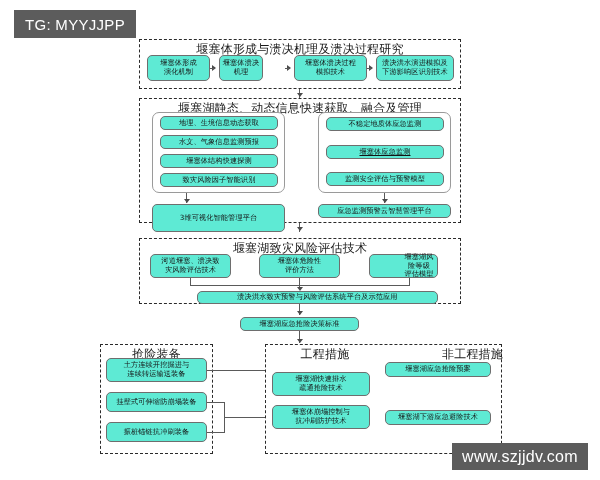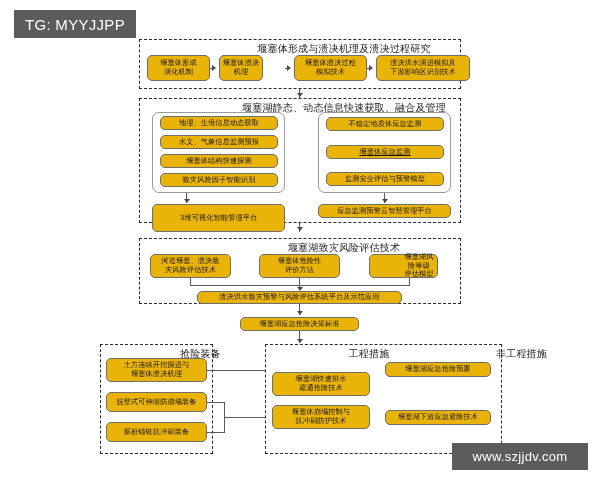--- a/index.html
+++ b/index.html
@@ -31,21 +31,21 @@
     top: 10px;
     width: 122px;
     height: 28px;
     font-size: 15px;
   }
   #wm-bottom {
     left: 452px;
     top: 443px;
     width: 136px;
     height: 27px;
-    font-size: 13px;
+    font-size: 16px;
   }
 
   
   #diagram {
     position: absolute;
     left: 0;
     top: 0;
     width: 600px;
     height: 480px;
   }
@@ -54,43 +54,42 @@
   .panel {
     position: absolute;
     border: 1.4px dashed #2a2a2a;
     background: #ffffff;
     box-sizing: border-box;
   }
   .panel-title {
     position: absolute;
     width: 100%;
     text-align: center;
-    font-size: 10px;
+    font-size: 12px;
     color: #1a1a1a;
     letter-spacing: 0.2px;
     top: 3px;
     line-height: 1.1;
-    margin-left: 44px;
   }
 
   
   .subgroup {
     position: absolute;
     border: 1px solid #9a9a9a;
     border-radius: 7px;
     background: #ffffff;
     box-sizing: border-box;
   }
 
   
   .node {
     position: absolute;
     border: 1px solid #6e6e6e;
     border-radius: 5px;
-    background: #eab308;
+    background: #5eead4;
     box-sizing: border-box;
     display: flex;
     align-items: center;
     justify-content: center;
     text-align: center;
     font-size: 7.2px;
     line-height: 1.22;
     color: #141414;
     padding: 1px 2px;
     letter-spacing: 0.1px;
@@ -136,21 +135,21 @@
 
   <div class="node" style="left:219px; top:55px; width:44px; height:26px; white-space:pre-line;">堰塞体溃决机理</div>
   <div class="arrow right" style="left:287px; top:65px;"></div>
   <div class="ln h" style="left:285px; top:67.5px; width:4px;"></div>
 
   <div class="node" style="left:294px; top:55px; width:73px; height:26px; white-space:pre-line;">堰塞体溃决过程
 模拟技术</div>
   <div class="arrow right" style="left:369px; top:65px;"></div>
   <div class="ln h" style="left:367px; top:67.5px; width:4px;"></div>
 
-  <div class="node" style="left:376px; top:55px; width:94px; height:26px; white-space:pre-line;">溃决洪水演进模拟及
+  <div class="node" style="left:376px; top:55px; width:78px; height:26px; white-space:pre-line;">溃决洪水演进模拟及
 下游影响区识别技术</div>
 
   <div class="ln v" style="left:299px; top:89px; height:9px;"></div>
   <div class="arrow down" style="left:296.5px; top:93px;"></div>
 
   <div class="panel" style="left:139px; top:98px; width:322px; height:125px;">
     <div class="panel-title">堰塞湖静态、动态信息快速获取、融合及管理</div>
   </div>
 
   <div class="subgroup" style="left:152px; top:112px; width:133px; height:81px;"></div>
@@ -190,36 +189,36 @@
   <div class="node" style="left:369px; top:254px; width:69px; height:24px; white-space:pre-line;padding-left:33px;">堰塞湖风险等级
 评估模型</div>
 
   <div class="ln v" style="left:190px; top:278px; height:8px;"></div>
   <div class="ln v" style="left:299px; top:278px; height:8px;"></div>
   <div class="ln v" style="left:409px; top:278px; height:8px;"></div>
   <div class="ln h" style="left:190px; top:285px; width:220px;"></div>
   <div class="ln v" style="left:299px; top:285px; height:4px;"></div>
   <div class="arrow down" style="left:296.5px; top:287px;"></div>
 
-  <div class="node" style="left:197px; top:291px; width:205px; height:13px;">溃决洪水致灾预警与风险评估系统平台及示范应用</div>
+  <div class="node" style="left:197px; top:291px; width:241px; height:13px;">溃决洪水致灾预警与风险评估系统平台及示范应用</div>
 
   <div class="ln v" style="left:299px; top:304px; height:11px;"></div>
   <div class="arrow down" style="left:296.5px; top:311px;"></div>
 
   <div class="node" style="left:240px; top:317px; width:119px; height:14px;">堰塞湖应急抢险决策标准</div>
 
   <div class="ln v" style="left:299px; top:331px; height:12px;"></div>
   <div class="arrow down" style="left:296.5px; top:339px;"></div>
 
   <div class="panel" style="left:100px; top:344px; width:113px; height:110px;">
     <div class="panel-title">抢险装备</div>
   </div>
 
   <div class="node" style="left:106px; top:358px; width:101px; height:24px; white-space:pre-line;">土方连续开挖掘进与
-堰塞体溃决机理</div>
+连续转运输送装备</div>
   <div class="node" style="left:106px; top:392px; width:101px; height:20px;font-family:Liberation Serif, serif;">挂壁式可伸缩防崩塌装备</div>
   <div class="node" style="left:106px; top:422px; width:101px; height:20px;">振桩锚链抗冲刷装备</div>
 
   <div class="ln h" style="left:207px; top:369.5px; width:58px;"></div>
   <div class="ln h" style="left:207px; top:401.5px; width:18px;"></div>
   <div class="ln h" style="left:207px; top:431.5px; width:18px;"></div>
   <div class="ln v" style="left:224px; top:401.5px; height:30px;"></div>
   <div class="ln h" style="left:224px; top:416.5px; width:41px;"></div>
 
   <div class="panel" style="left:265px; top:344px; width:237px; height:110px;">

